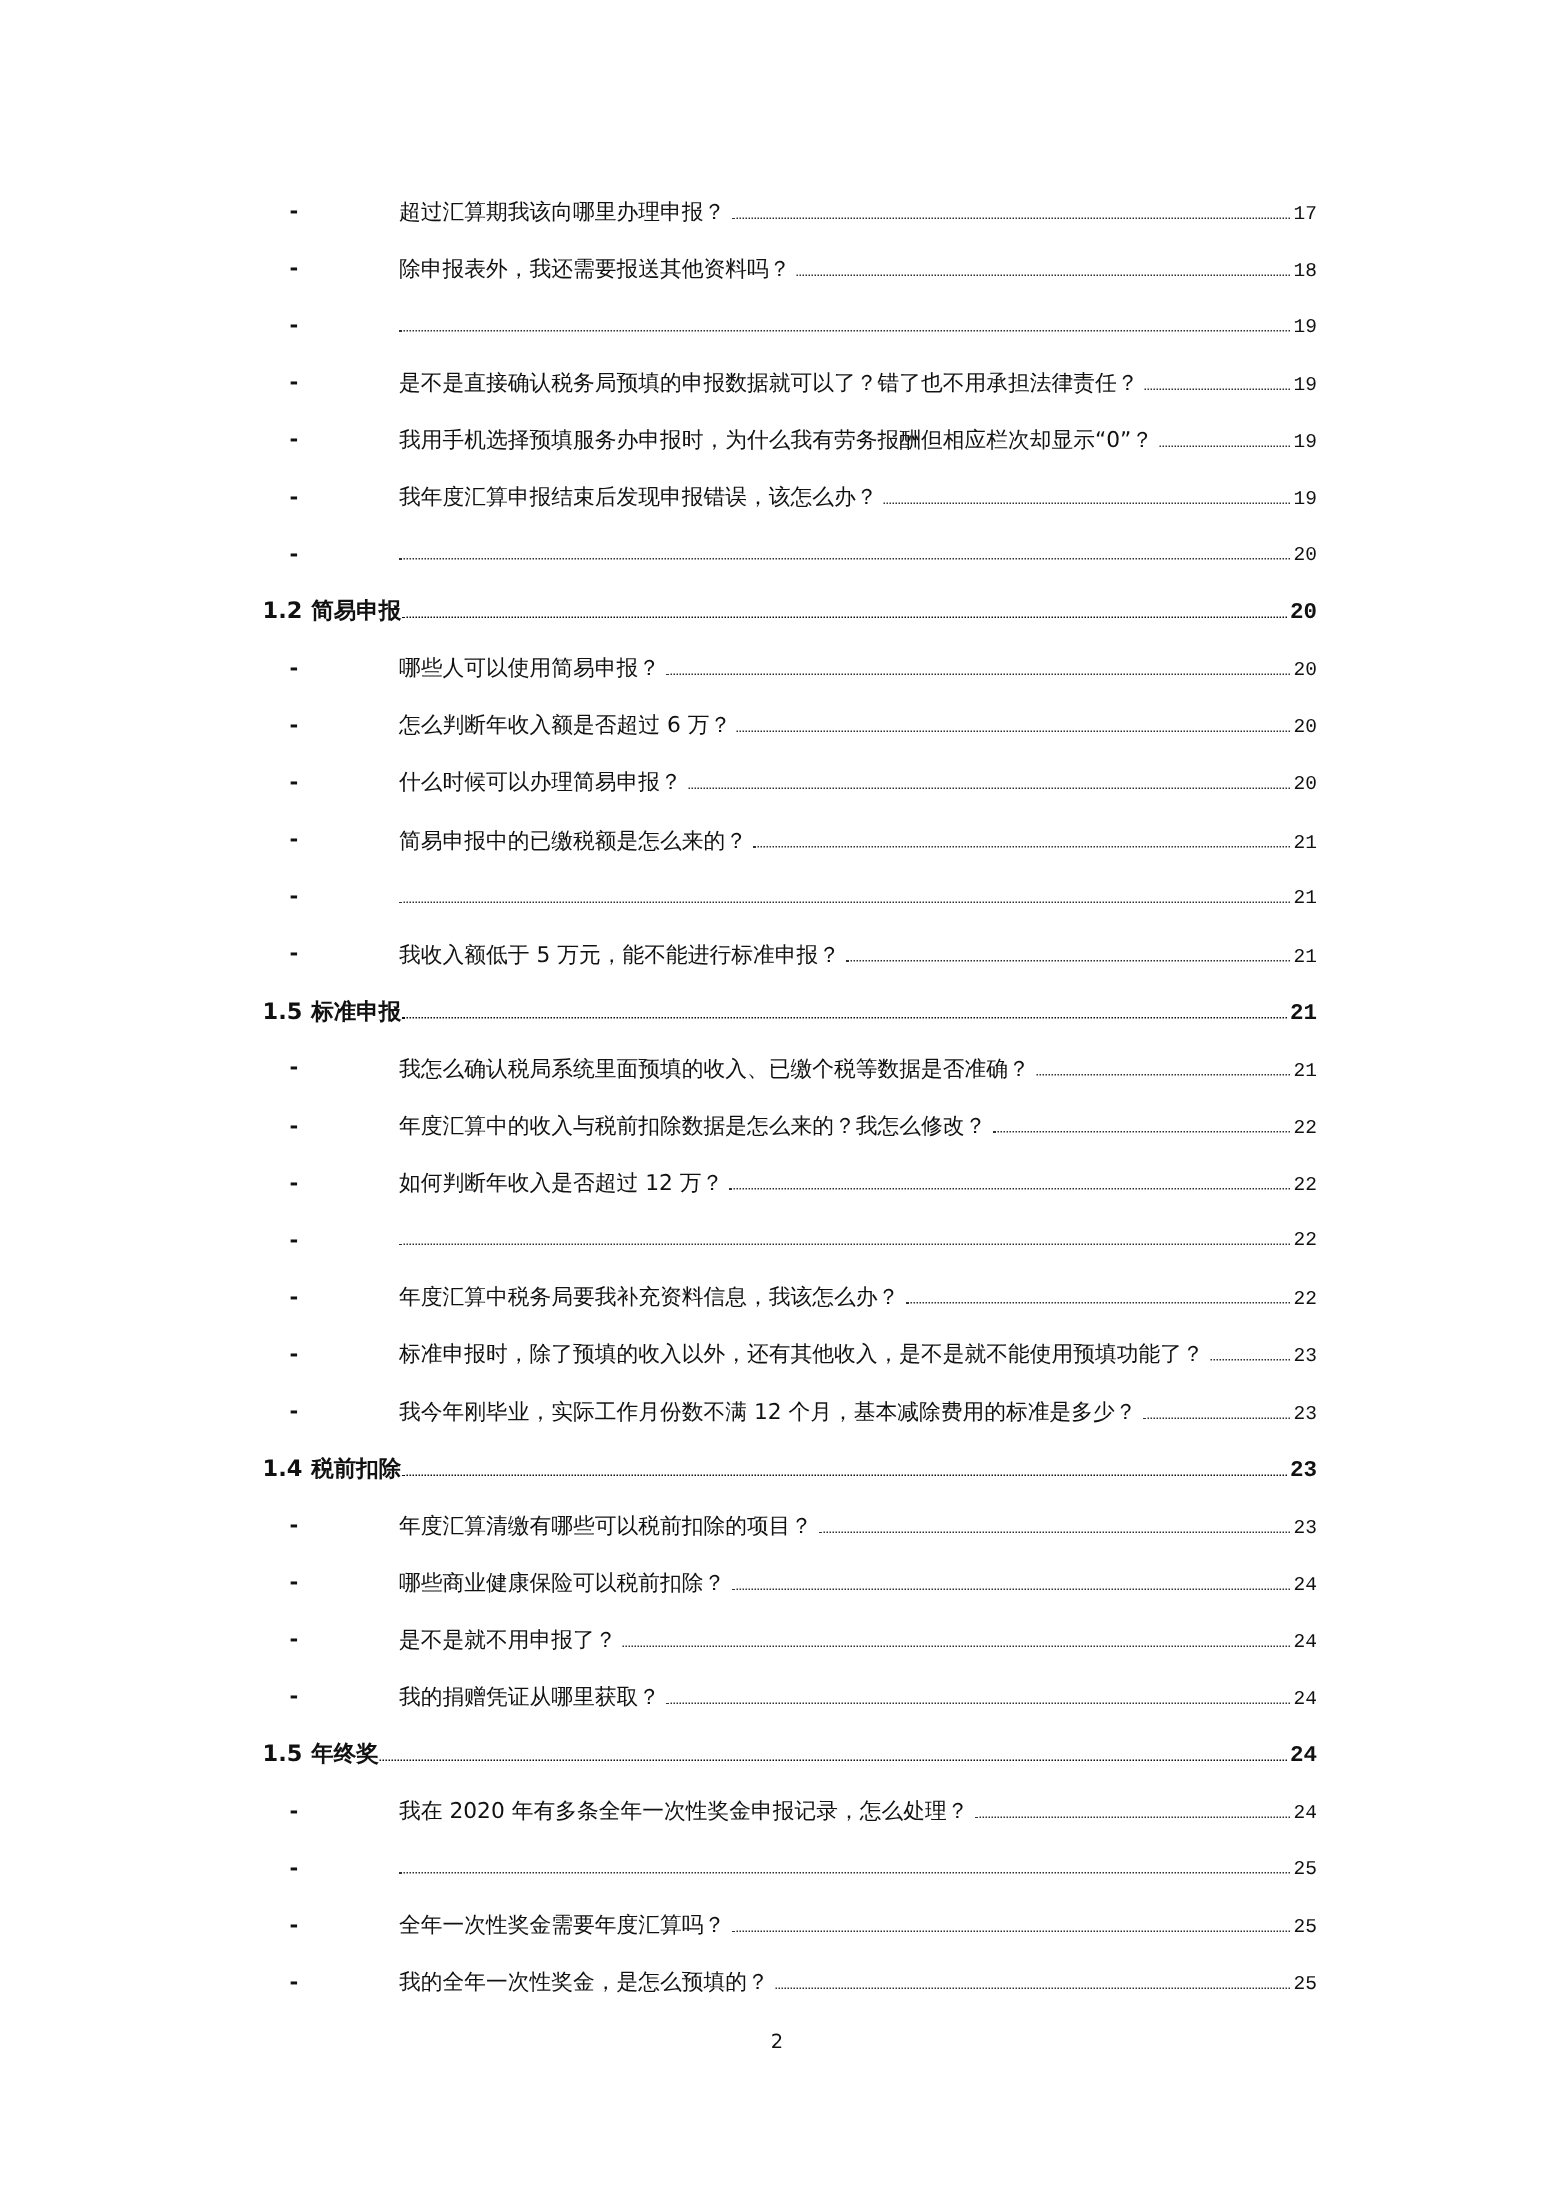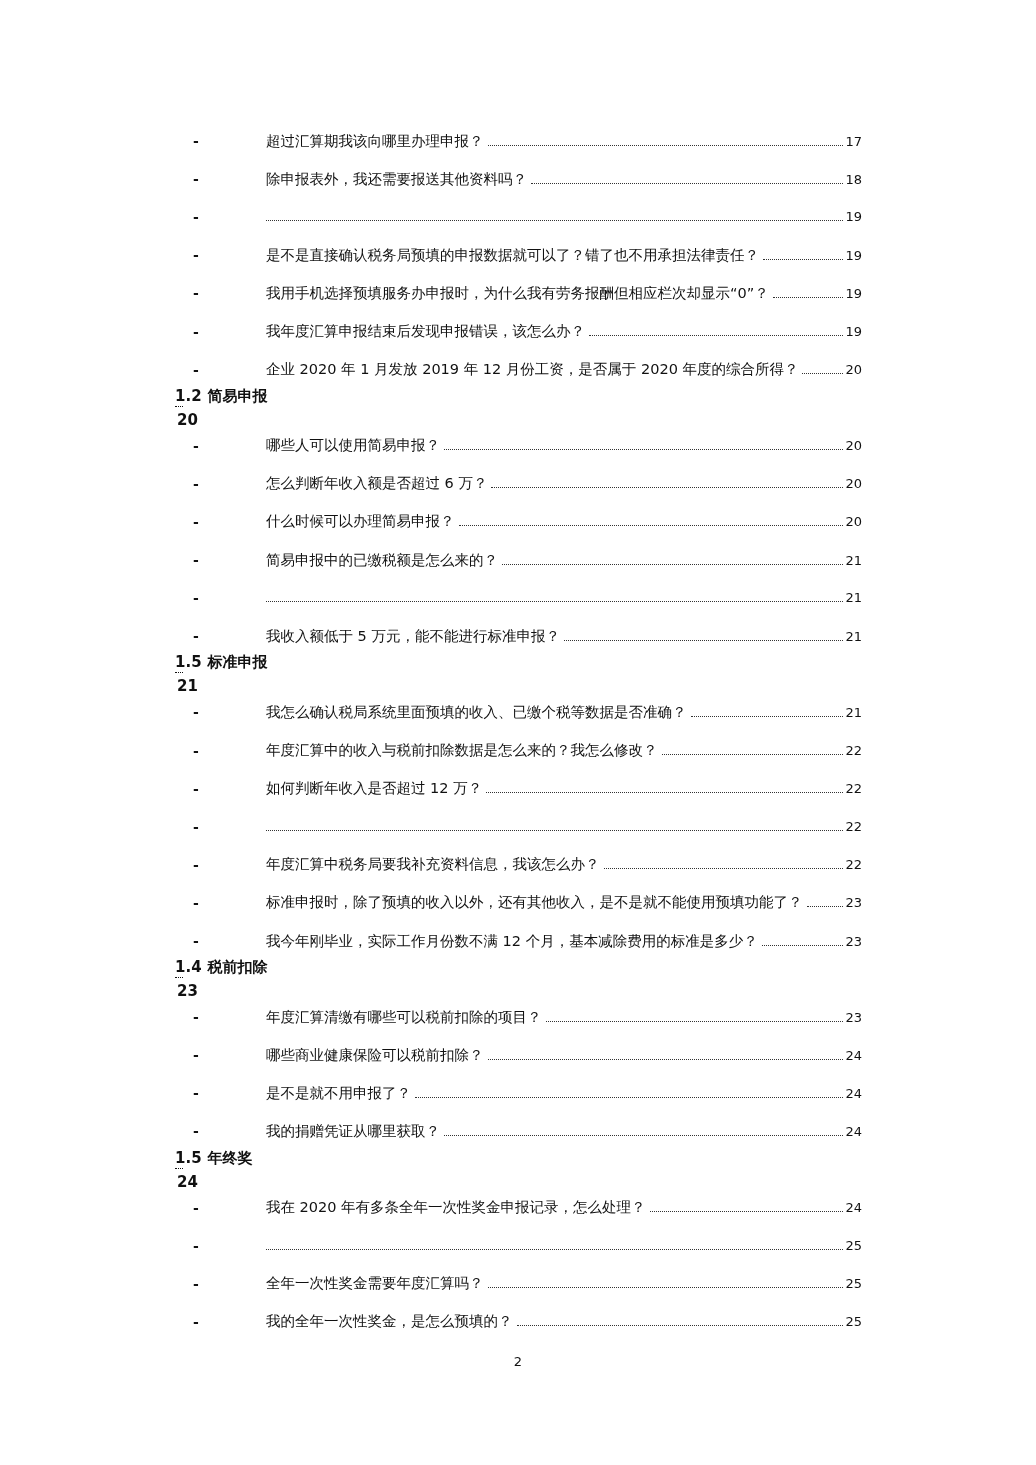--- a/index.html
+++ b/index.html
@@ -1,25 +1,25 @@
 <!DOCTYPE html>
 <html><head>
 <meta charset="utf-8">
 <style>
   html, body { margin: 0; padding: 0; background: #ffffff; }
   body { width: 1036px; height: 1465px; position: relative; overflow: hidden;
          font-family: "DejaVu Sans", "Liberation Sans", sans-serif; color: #111; }
   .toc { position: absolute; left: 175px; top: 122px; width: 703px; }
   .row { position: relative; height: 38.1px; display: flex; align-items: center; font-size: 14.5px; }
   .row .dash { position: absolute; left: 18px; width: 10px; font-weight: bold; font-size: 14px; }
-  .row .entry { position: absolute; left: 91px; right: 16px; display: flex; align-items: baseline; }
+  .row .entry { position: absolute; left: 91px; right: 0; display: flex; align-items: baseline; }
   .row .title { white-space: nowrap; padding-right: 4px; }
   .row .leader { flex: 1; border-bottom: 1px dotted #333; margin-bottom: 4px; min-width: 8px; }
-  .row .page { padding-left: 2px; font-size: 13px; }
-  .section .entry { left: 0; font-weight: bold; font-size: 15px; flex-direction: column; }
+  .row .page { padding-left: 2px; font-size: 13px; font-family: Liberation Mono, monospace; }
+  .section .entry { left: 0; font-weight: bold; font-size: 15px; }
   .section .leader { border-bottom: 1.5px dotted #111; }
   .section .page { font-size: 15px; font-weight: bold; }
   .section .title { padding-right: 0; }
   .section .num { margin-right: 6px; }
   .page-number { position: absolute; top: 1354px; left: 0; width: 1036px; text-align: center; font-size: 13px; }
 </style>
 </head>
 <body>
 
 <div class="toc" id="toc">
@@ -66,21 +66,20 @@
       <span class="dash">-</span>
       <span class="entry">
         <span class="title">我年度汇算申报结束后发现申报错误，该怎么办？</span>
         <span class="leader"></span>
         <span class="page">19</span>
       </span>
     </div>
     <div class="row">
       <span class="dash">-</span>
       <span class="entry">
-        <span class="title">企业 2020 年 1 月发放 2019 年 12 月份工资，是否属于 2020 年度的综合所得？</span>
         <span class="leader"></span>
         <span class="page">20</span>
       </span>
     </div>
     <div class="row section">
       <span class="entry">
         <span class="title"><span class="num">1.2</span><span>简易申报</span></span>
         <span class="leader"></span>
         <span class="page">20</span>
       </span>

